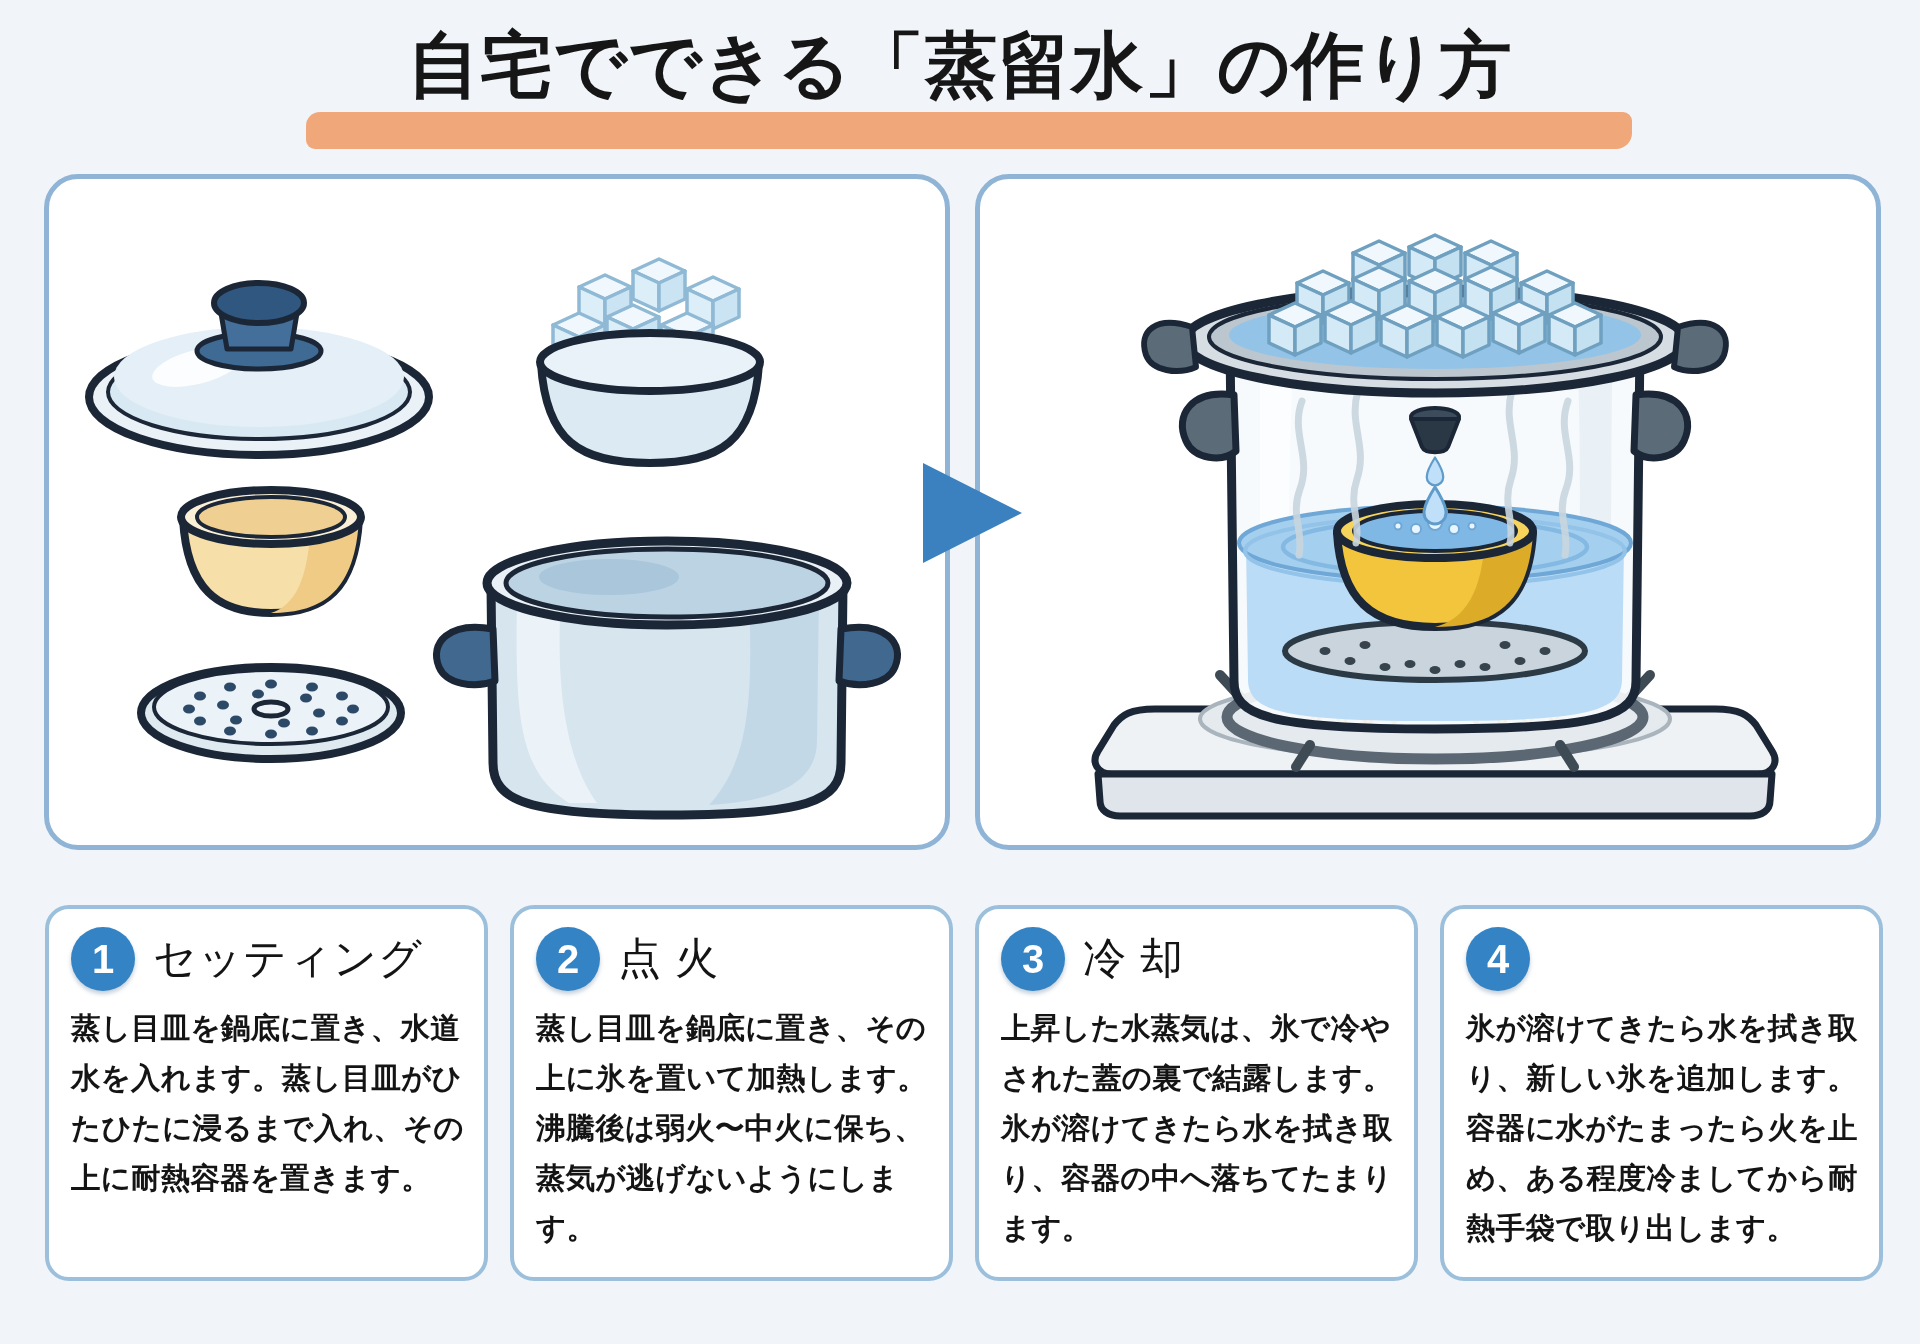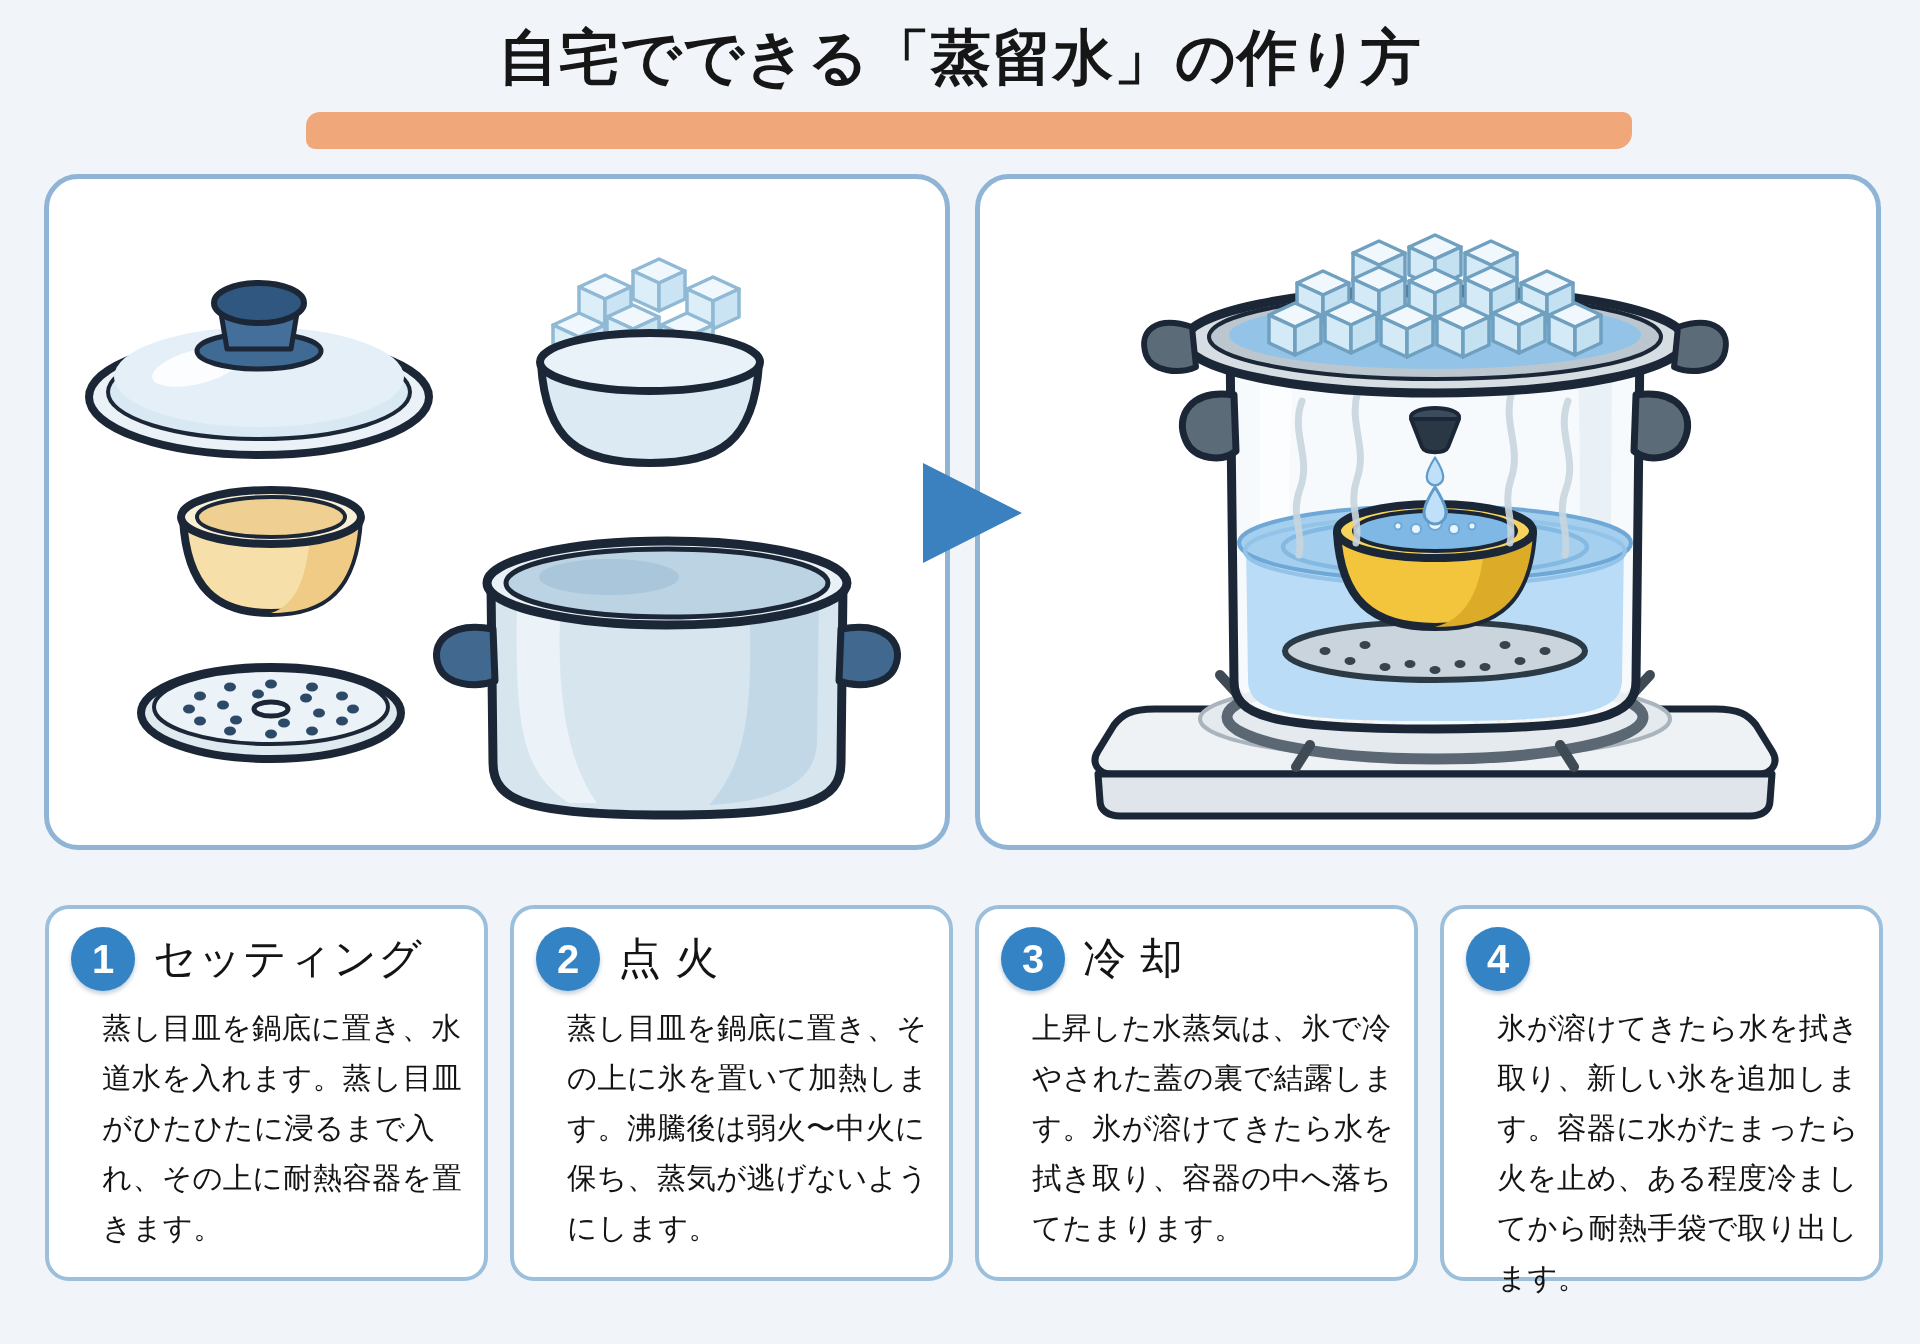--- a/index.html
+++ b/index.html
@@ -9,21 +9,21 @@
     font-family:"Liberation Sans","DejaVu Sans",sans-serif;
     color:#141414;
   }
   
   .title-underline{
     position:absolute;left:306px;top:112px;width:1326px;height:37px;
     background:#F0A779;border-radius:14px 9px 16px 9px;z-index:1;
   }
   h1.page-title{
     position:absolute;left:0;right:0;top:18px;margin:0;z-index:2;
-    text-align:center;font-size:60px;font-weight:600;letter-spacing:1px;color:#161616;
+    text-align:center;font-size:72px;font-weight:600;letter-spacing:1px;color:#161616;
   }
   
   .panel{
     position:absolute;top:174px;width:906px;height:676px;background:#ffffff;
     border:5px solid #8FB4D6;border-radius:34px;box-sizing:border-box;z-index:1;
   }
   .panel.left{left:44px;}
   .panel.right{left:975px;}
   .panel svg{position:absolute;left:0;top:0;width:100%;height:100%;}
   .flow-arrow{
@@ -40,22 +40,22 @@
   .card.c1{left:45px;} .card.c2{left:510px;} .card.c3{left:975px;} .card.c4{left:1440px;}
   .card-head{display:flex;align-items:center;gap:18px;height:68px;}
   .badge{
     width:64px;height:64px;border-radius:50%;background:#3383C5;color:#ffffff;
     display:flex;align-items:center;justify-content:center;
     font-size:40px;font-weight:700;flex:0 0 auto;
     box-shadow:0 3px 4px rgba(40,80,120,.28);
   }
   .card-title{font-size:43px;font-weight:400;color:#141414;letter-spacing:1px;white-space:nowrap;}
   .card-body{
-    margin-top:10px;font-size:29.5px;line-height:50px;font-weight:400;
-    color:#141414;letter-spacing:.2px;text-align:left;margin-left:31px;
+    margin-top:10px;font-size:29.5px;line-height:50px;font-weight:700;
+    color:#141414;letter-spacing:.2px;text-align:left;
   }
 </style>
 </head>
 <body>
 
 <div class="title-underline"></div>
 <h1 class="page-title">自宅でできる「蒸留水」の作り方</h1>
 
 <div class="panel left">
   <svg viewBox="0 0 896 666">

